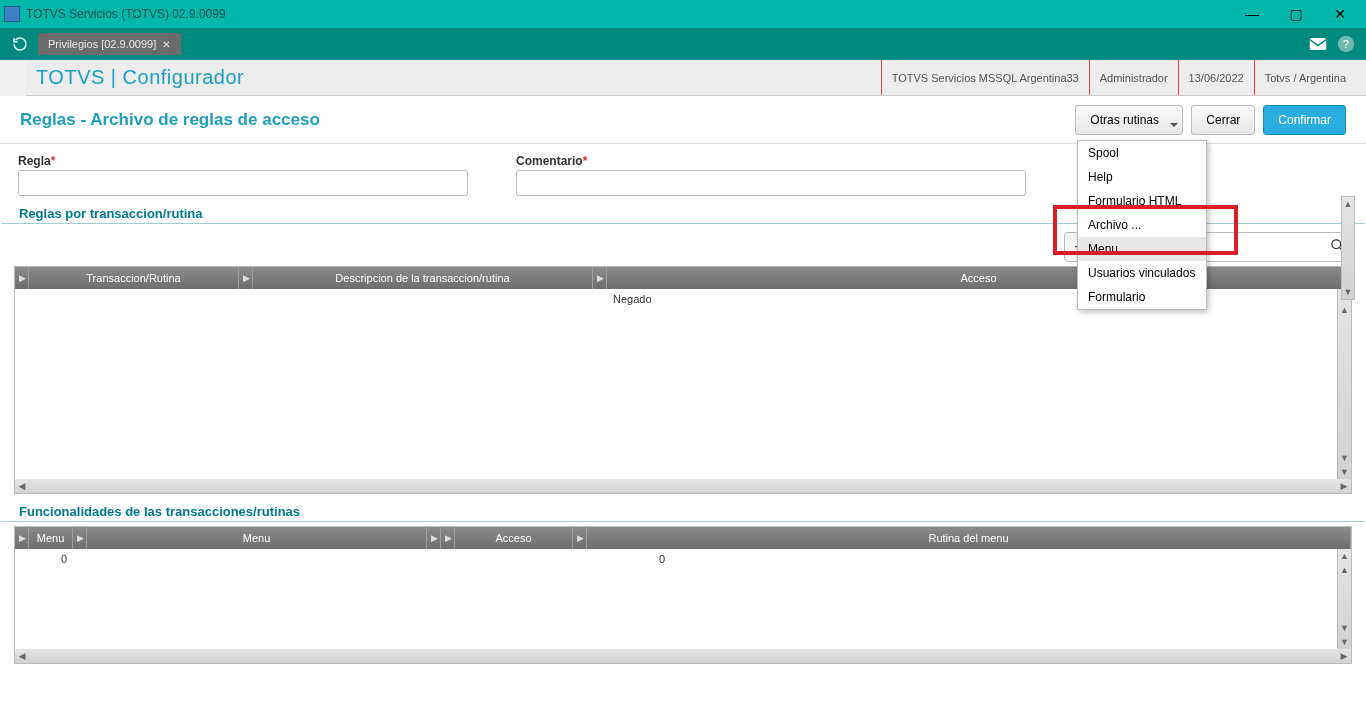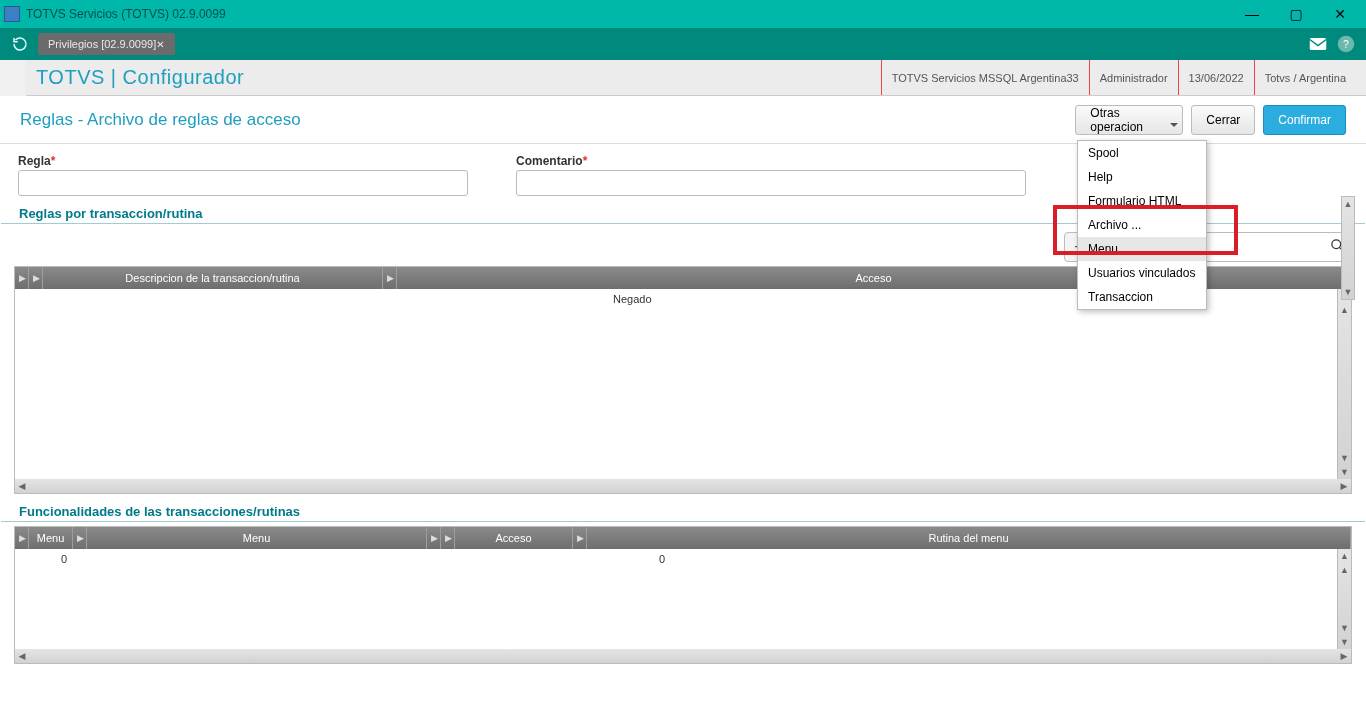--- a/index.html
+++ b/index.html
@@ -8,37 +8,37 @@
   
   .titlebar { height: 28px; background: #00b8a9; display: flex; align-items: center; padding: 0 4px; color: #000; font-size: 12px; }
   .titlebar .app-icon { width: 16px; height: 16px; background: #3b7fc4; border: 1px solid #2a5a8a; margin-right: 6px; }
   .titlebar .title { flex: 1; color: #005050; font-size: 12px; }
   .titlebar .win-btn { width: 44px; height: 28px; display: flex; align-items: center; justify-content: center; cursor: pointer; font-size: 14px; }
 
   
   .tabbar { height: 32px; background: #008a7d; display: flex; align-items: center; padding: 0 6px; }
   .tabbar .home-btn { width: 28px; height: 28px; display: flex; align-items: center; justify-content: center; cursor: pointer; }
   .tabbar .home-icon { width: 18px; height: 18px; }
-  .tabbar .tab { background: #6b6b6b; color: #e8e8e8; font-size: 11px; padding: 5px 10px; border-radius: 3px 3px 0 0; margin-left: 4px; display: flex; align-items: center; cursor: pointer; }
+  .tabbar .tab { background: #6b6b6b; color: #e8e8e8; font-size: 11px; padding: 5px 10px; border-radius: 3px 3px 0 0; margin-left: 4px; display: flex; align-items: center; gap: 6px; cursor: pointer; }
   .tabbar .tab .close { font-size: 10px; cursor: pointer; }
   .tabbar .spacer { flex: 1; }
   .tabbar .right-icon { width: 28px; height: 28px; display: flex; align-items: center; justify-content: center; cursor: pointer; color: #d0e8e4; }
 
   
   .headerbar { height: 36px; background: #ececec; border-bottom: 1px solid #ccc; display: flex; align-items: center; padding: 0 10px; margin-left: 26px; }
   .headerbar .logo { color: #1e9fbf; font-size: 20px; font-weight: 300; letter-spacing: 0.5px; }
   .headerbar .spacer { flex: 1; }
   .headerbar .info { font-size: 11px; color: #555; padding: 0 10px; border-left: 1px solid #ef4444; height: 100%; display: flex; align-items: center; }
 
   
   .content { padding: 0; background: #fff; height: calc(728px - 28px - 32px - 36px); position: relative; }
 
   
   .section-top { height: 48px; display: flex; align-items: center; padding: 0 20px 0 20px; border-bottom: 1px solid #ddd; background: #fff; }
-  .section-top .title { color: #1e9fbf; font-size: 17px; font-weight: 400; }
+  .section-top .title { color: #1e9fbf; font-size: 17px; font-weight: 700; }
   .section-top .spacer { flex: 1; }
   .btn { height: 30px; padding: 0 14px; font-size: 12px; border: 1px solid #bbb; background: linear-gradient(#fafafa,#e6e6e6); border-radius: 3px; cursor: pointer; display: flex; align-items: center; margin-left: 8px; position: relative; }
   .btn.primary { background: #2cade0; border-color: #1b8dbf; color: #fff; }
   .btn.drop::after { content: ""; position: absolute; right: 4px; bottom: 3px; width: 0; height: 0; border: 4px solid transparent; border-top-color: #555; }
 
   
   .dropdown { position: absolute; top: 140px; left: 1077px; width: 130px; background: #fff; border: 1px solid #bbb; box-shadow: 2px 2px 6px rgba(0,0,0,0.25); z-index: 30; font-size: 12px; }
   .dropdown .item { padding: 5px 10px; cursor: pointer; }
   .dropdown .item:hover, .dropdown .item.hover { background: #e6e6e6; }
 
@@ -131,21 +131,21 @@
   <div class="top-scroll-stub">
     <div class="arr">▲</div>
       <div class="track"></div>
       <div class="arr">▼</div>
   </div>
 
   <div class="section-top">
     <div class="title">Reglas - Archivo de reglas de acceso</div>
     <div class="spacer"></div>
     <div class="btn drop" style="width:108px;">
-      <span>Otras operacion</span>
+      <span>Otras rutinas</span>
     </div>
     <div class="btn">
       <span>Cerrar</span>
     </div>
     <div class="btn primary">
       <span>Confirmar</span>
     </div>
   </div>
 
   <div class="form-row">
@@ -172,20 +172,23 @@
           </svg>
       </span>
     </div>
   </div>
 
   <div class="tbl-wrap" style="position:relative;">
     <div class="tbl-head">
       <div class="th" style="width:14px;">
           <span class="arrow">▶</span>
         </div>
+      <div class="th" style="width:210px;">
+          <span>Transaccion/Rutina</span>
+        </div>
       <div class="th" style="width:14px;">
           <span class="arrow">▶</span>
         </div>
       <div class="th" style="width:340px;">
           <span>Descripcion de la transaccion/rutina</span>
         </div>
       <div class="th" style="width:14px;">
           <span class="arrow">▶</span>
         </div>
       <div class="th" style="flex:1;">
@@ -278,16 +281,16 @@
 
 </div>
 
 <div class="dropdown">
   <div class="item">Spool</div>
   <div class="item">Help</div>
   <div class="item">Formulario HTML</div>
   <div class="item">Archivo ...</div>
   <div class="item hover">Menu</div>
   <div class="item">Usuarios vinculados</div>
-  <div class="item">Transaccion</div>
+  <div class="item">Formulario</div>
 </div>
 
 <div class="highlight-box"></div>
 
 </body></html>

